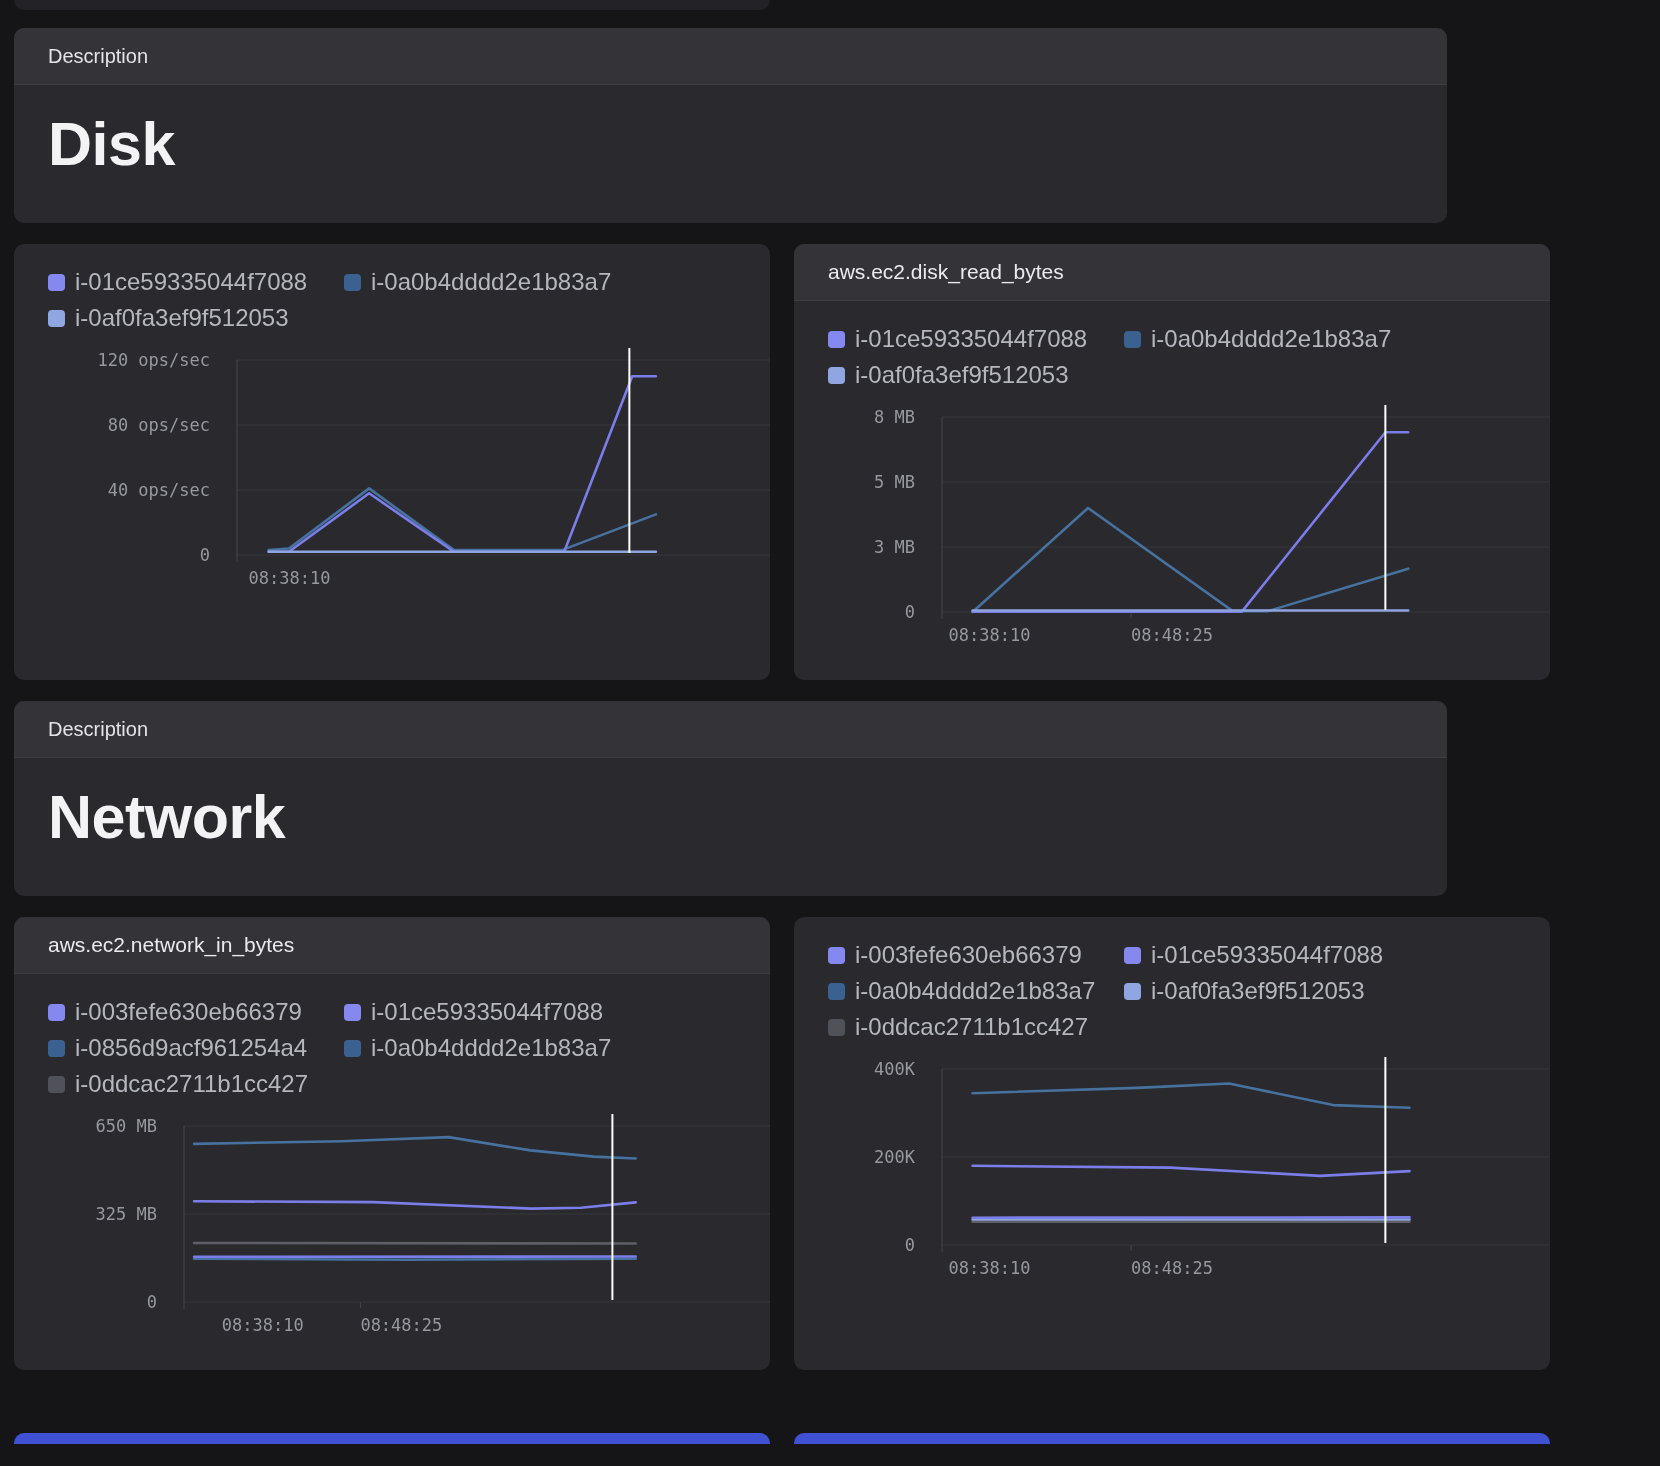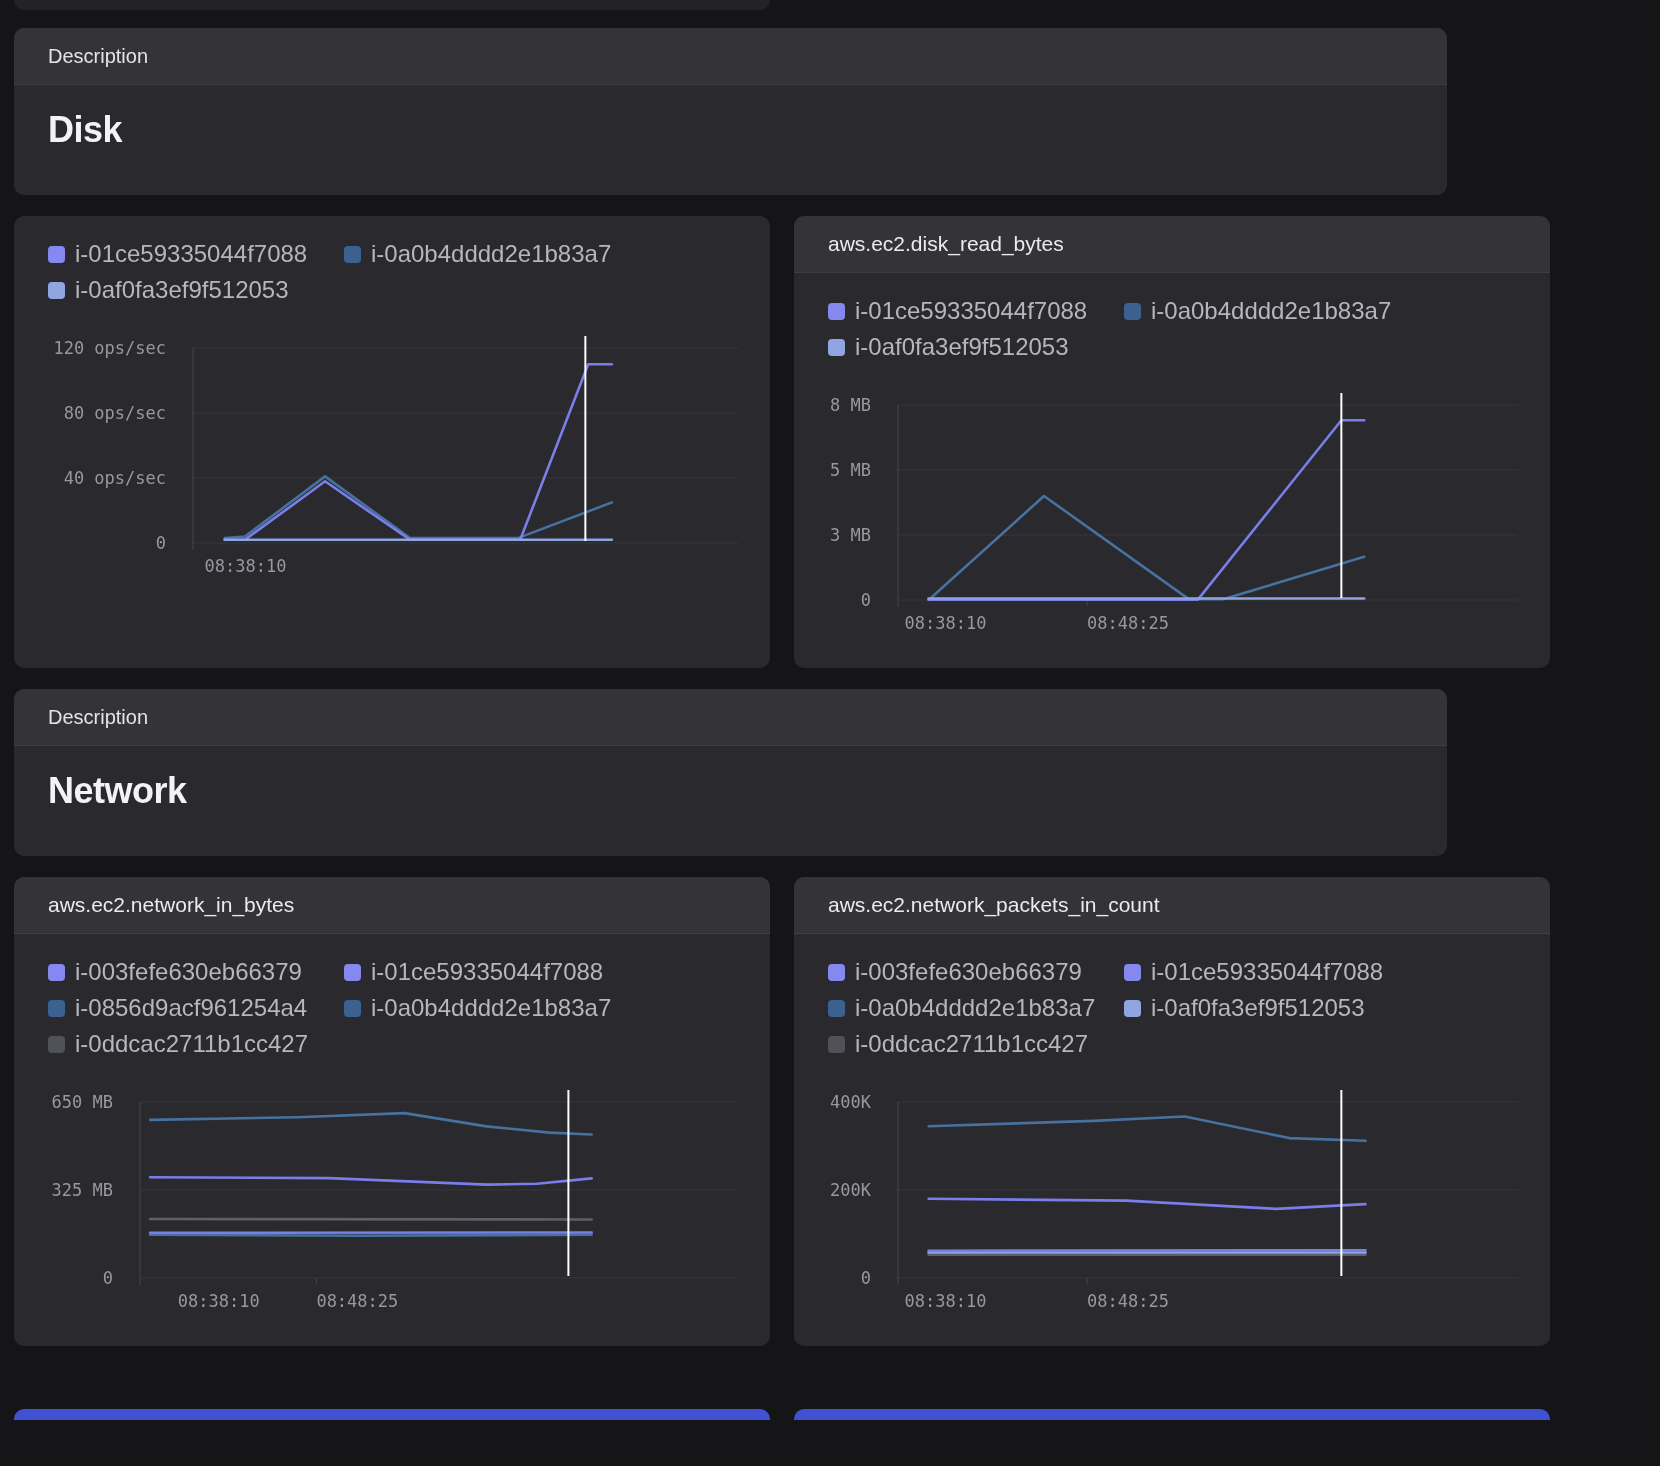--- a/index.html
+++ b/index.html
@@ -14,32 +14,32 @@
   .sliver { width:756px; height:10px; border-radius:0 0 10px 10px; }
 
   .card { border-radius:10px; overflow:hidden; background:#29292e; }
   .card-header {
     background:#333338; height:57px; display:flex; align-items:center;
     padding:0 34px; border-bottom:1px solid rgba(255,255,255,0.05);
   }
   .card-header .hdr-label { font-size:20px; color:#e4e4e7; }
   .desc-card { margin-top:18px; }
   .desc-body { padding:24px 34px 44px 34px; }
-  .desc-title { font-size:36px; font-weight:700; color:#f3f3f5; letter-spacing:-0.5px; }
+  .desc-title { font-size:61px; font-weight:700; color:#f3f3f5; letter-spacing:-0.5px; }
 
   .chart-grid { display:grid; grid-template-columns:756px 756px; column-gap:24px; margin-top:21px; }
   .chart-card .card-header .hdr-label { font-size:21px; color:#ebebee; font-weight:500; }
   .chart-body { padding:0 0 18px 0; }
 
   .legend { display:flex; flex-wrap:wrap; column-gap:35px; row-gap:8px; padding:24px 34px 8px 34px; }
   .legend-item { display:flex; align-items:center; gap:10px; width:261px; cursor:pointer; }
   .legend-swatch { width:17px; height:17px; border-radius:4px; flex:0 0 17px; }
   .legend-label { font-size:24px; color:#b5b7bd; white-space:nowrap; }
 
-  .plot-wrap { margin-top:22px; }
+  .plot-wrap { margin-top:6px;padding-left:44px; }
   svg text { font-family:"DejaVu Sans Mono","Liberation Mono",monospace; font-size:17px; fill:#97999f; }
 
   .bottom-strips { display:grid; grid-template-columns:756px 756px; column-gap:24px; margin-top:63px; }
   .strip { height:11px; border-radius:10px 10px 0 0; }
 </style>
 </head>
 <body>
 
 <div class="page">
 
@@ -181,23 +181,20 @@
               <polyline points="136.1,131.0 577.7,131.5" fill="none" stroke="#5f6067" stroke-width="2.6" stroke-linejoin="round" stroke-linecap="round"></polyline>
               <polyline points="136.1,146.7 346.5,147.8 577.7,146.7" fill="none" stroke="#47729f" stroke-width="2.6" stroke-linejoin="round" stroke-linecap="round"></polyline>
               <polyline points="136.1,144.8 577.7,144.5" fill="none" stroke="#7b7ee9" stroke-width="2.6" stroke-linejoin="round" stroke-linecap="round"></polyline>
               <polyline points="136.1,31.9 283.5,29.2 390.6,25.1 472.5,38.4 535.5,44.6 577.7,46.5" fill="none" stroke="#47729f" stroke-width="2.6" stroke-linejoin="round" stroke-linecap="round"></polyline>
               <polyline points="136.1,89.3 315.0,90.1 472.5,96.6 522.9,95.8 577.7,90.4" fill="none" stroke="#7b7ee9" stroke-width="2.6" stroke-linejoin="round" stroke-linecap="round"></polyline>
               <line x1="554.4000000000001" y1="2" x2="554.4000000000001" y2="188" stroke="#ffffff" stroke-width="2"></line>
             </svg></div>
       </div>
     </article>
     <article class="card chart-card">
-      <div class="card-header">
-        <span class="hdr-label">aws.ec2.network_packets_in_count</span>
-      </div>
       <div class="chart-body">
         <div class="legend">
             <div class="legend-item">
               <span class="legend-swatch" style="background: rgb(132, 136, 239);"></span>
               <span class="legend-label">i-003fefe630eb66379</span>
             </div>
             <div class="legend-item">
               <span class="legend-swatch" style="background: rgb(132, 136, 239);"></span>
               <span class="legend-label">i-01ce59335044f7088</span>
             </div>

